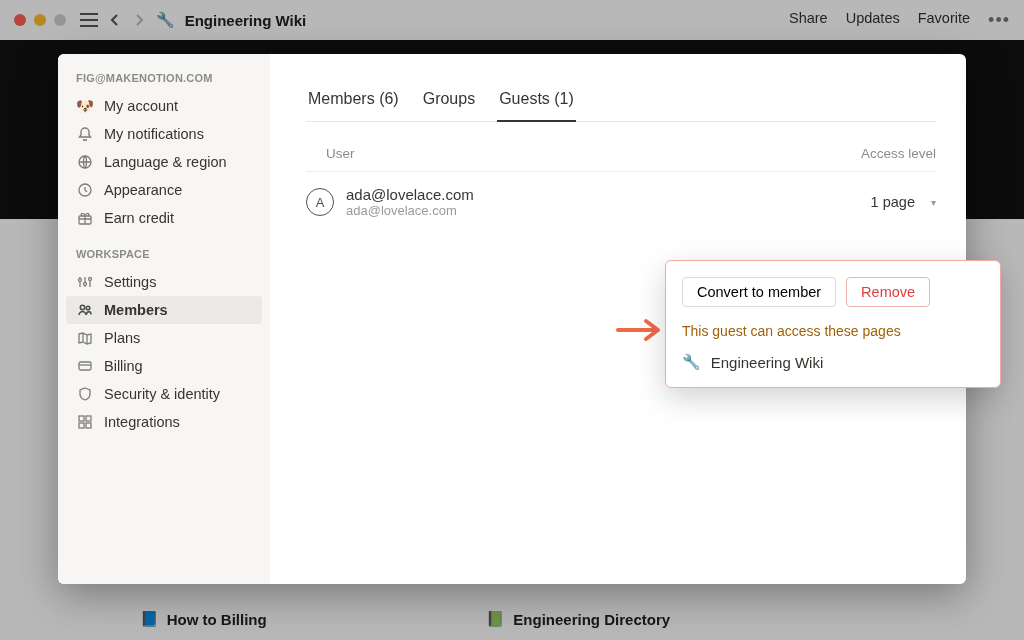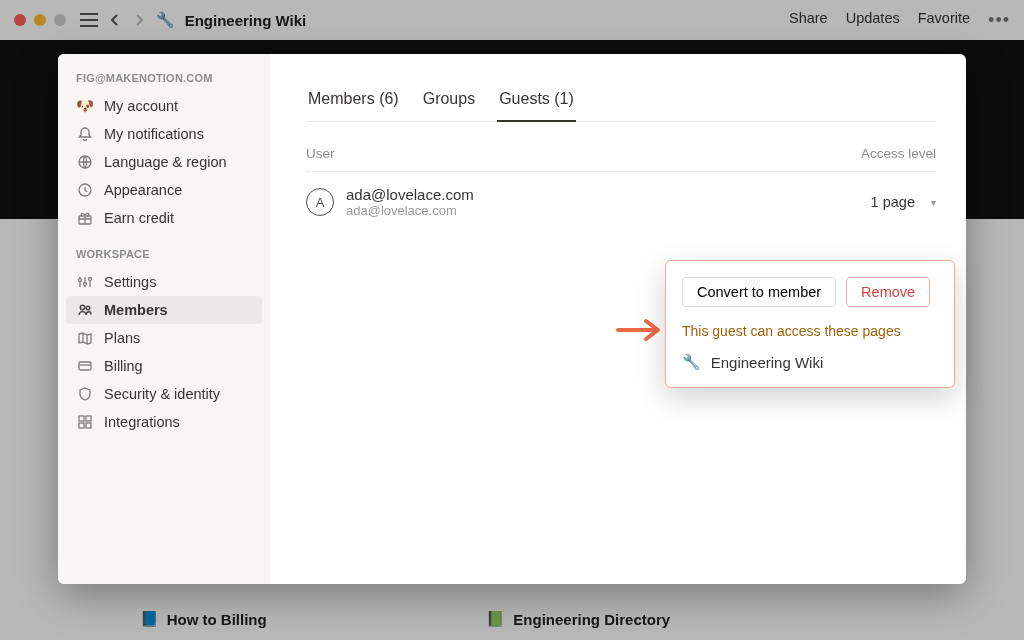--- a/index.html
+++ b/index.html
@@ -24,30 +24,30 @@
   .side-item.active { background:#ebe9e5; font-weight:700; }
   .side-icon { width:18px; height:18px; display:flex; align-items:center; justify-content:center; color:#7e7d77; }
   .side-divider { height:14px; }
 
   .main { flex:1; padding:30px 30px 20px 36px; position:relative; }
   .tabs { display:flex; gap:20px; border-bottom:1px solid #e8e7e4; }
   .tab { padding: 6px 2px 12px; font-size:16px; color:#37352f; cursor:pointer; }
   .tab.active { font-weight:500; border-bottom:2px solid #37352f; margin-bottom:-1px; }
   .filter { margin-top:14px; display:flex; align-items:center; gap:6px; border:1px solid #e2e1de; border-radius:16px; padding:4px 12px; width:218px; color:#9b9a97; font-size:13.5px; }
   .row-header { display:flex; margin-top:24px; padding-bottom:10px; border-bottom:1px solid #eee; color:#8c8c87; font-size:13.5px; }
-  .col-user { flex:1; } .col-access { width:160px; text-align:right; }
+  .col-user { flex:1;margin-left:20px; } .col-access { width:160px; text-align:right; }
   .user-row { display:flex; align-items:center; margin-top:14px; }
   .avatar { width:28px; height:28px; border-radius:50%; border:1.5px solid #4f4f4f; display:flex; align-items:center; justify-content:center; font-size:13px; color:#4f4f4f; }
   .user-info { margin-left:12px; flex:1; }
   .user-name { font-size:15px; color:#37352f; }
   .user-email { font-size:13px; color:#9b9a97; }
   .access { font-size:14.5px; color:#37352f; display:flex; align-items:center; gap:16px; justify-content:flex-end; width:160px; }
   .chev { font-size:10px; color:#9b9a97; }
 
-  .popover { position:absolute; top:260px; left:665px; width:290px; background:#fff; border:1.5px solid #f2a99c; border-radius:6px; box-shadow:0 10px 30px rgba(0,0,0,0.18); padding:16px; }
+  .popover { position:absolute; top:260px; left:665px; width:336px; background:#fff; border:1.5px solid #f2a99c; border-radius:6px; box-shadow:0 10px 30px rgba(0,0,0,0.18); padding:16px; }
   .pop-buttons { display:flex; gap:10px; }
   .btn { border:1px solid #dcdbd8; background:#fff; padding:6px 14px; border-radius:4px; font-size:14.5px; cursor:pointer; }
   .btn.danger { color:#e03e3e; border-color:#f0b3ab; }
   .pop-caption { margin-top:16px; font-size:14px; color:#a16207; }
   .pop-page { display:flex; align-items:center; gap:10px; margin-top:14px; font-size:15px; color:#37352f; }
   .arrow { position:absolute; top:318px; left:616px; color:#ef6949; }
 
   .bg-links { position:absolute; bottom:12px; left:140px; display:flex; gap:220px; font-size:15px; font-weight:600; color:#222; }
   .bg-link { display:flex; gap:8px; align-items:center; }
 

